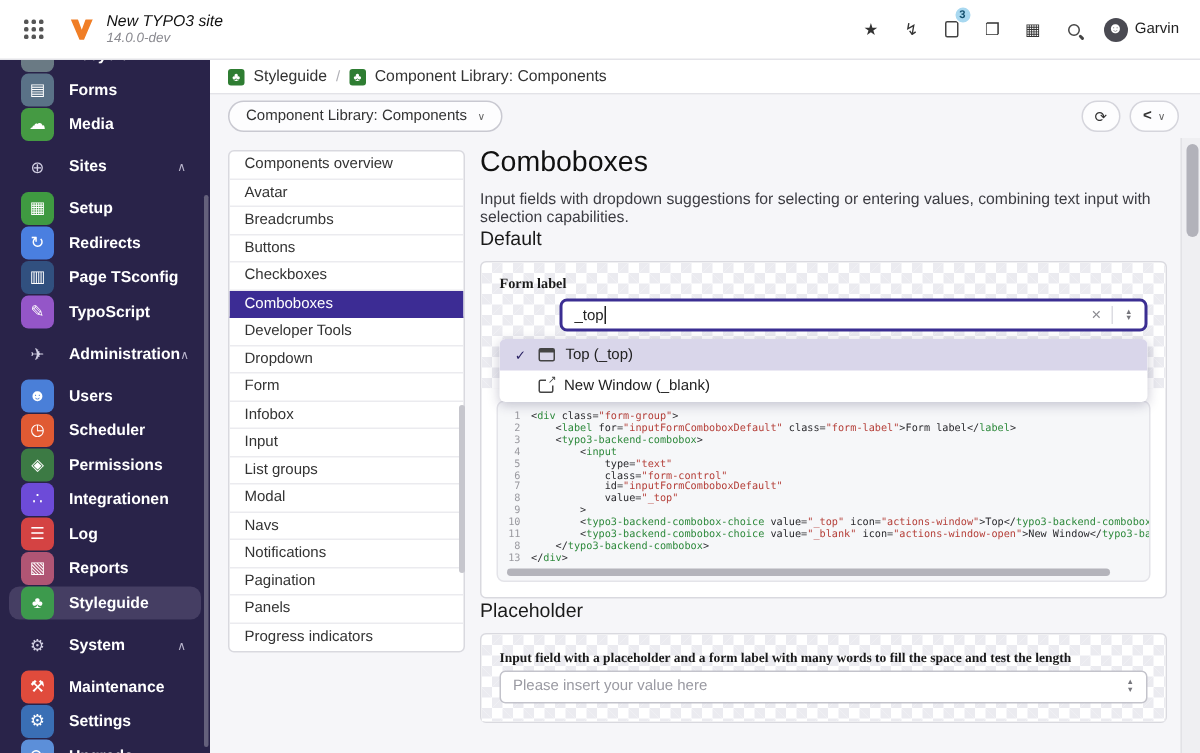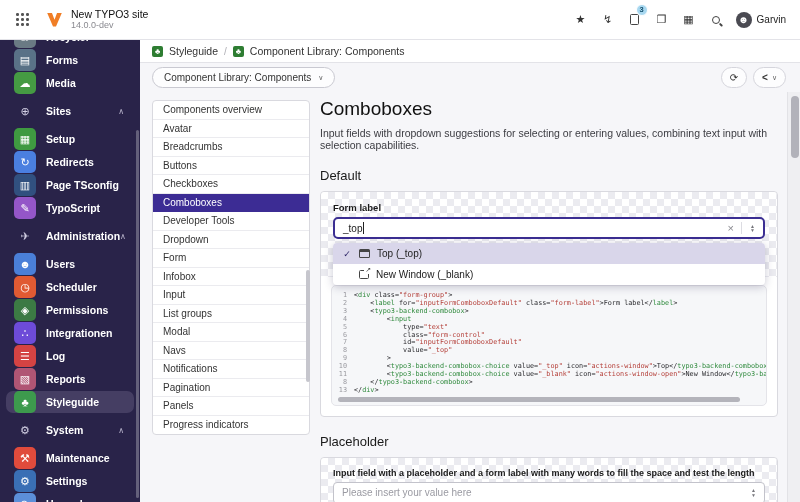--- a/index.html
+++ b/index.html
@@ -3,21 +3,21 @@
 <meta charset="utf-8">
 <style>
   * { margin:0; padding:0; box-sizing:border-box; }
   html,body { width:800px; height:502px; overflow:hidden; font-family:"Liberation Sans",sans-serif; background:#f6f6f9; }
 
   
   #topbar { position:absolute; left:0; top:0; width:800px; height:40px; background:#fff; border-bottom:1px solid #e3e3e8; z-index:30; display:flex; align-items:center; }
   .dots-grid { width:13px; height:13px; margin-left:16px; display:grid; grid-template-columns:repeat(3,1fr); gap:2px; }
   .dots-grid i { width:2.5px; height:2.5px; background:#555; border-radius:50%; }
   .t3logo { width:15px; height:14px; margin-left:18px; background:#f07e26; clip-path:polygon(0 0,32% 0,50% 52%,68% 0,100% 0,60% 100%,40% 100%,0 0); }
-  .site-meta { margin-left:9px; line-height:1.15; }
+  .site-meta { margin-left:9px; line-height:1.15;font-style:italic; }
   .site-title { font-size:10.5px; color:#111; }
   .site-sub { font-size:9px; color:#8a8a90; }
   .topbar-right { margin-left:auto; display:flex; align-items:center; gap:5px; padding-right:14px; }
   .tb-btn { width:22px; height:22px; display:flex; align-items:center; justify-content:center; position:relative; color:#333; font-size:11px; cursor:pointer; }
   .doc-ico { width:9px; height:11px; border:1.2px solid #444; border-radius:1.5px; background:#fff; }
   .badge { position:absolute; top:-5px; left:12px; min-width:12px; height:12px; border-radius:7px; background:#a8d8f0; color:#14506e; font-size:7.5px; font-weight:700; display:flex; align-items:center; justify-content:center; border:1.5px solid #fff; padding:0 2px; }
   .search-ico { width:8px; height:8px; border:1.4px solid #444; border-radius:50%; position:relative; }
   .search-ico::after { content:""; position:absolute; width:1.6px; height:4px; background:#444; transform:rotate(-45deg); left:7px; top:6px; border-radius:1px; }
   .avatar-wrap { display:flex; align-items:center; gap:5px; margin-left:4px; cursor:pointer; }
   .avatar { width:16px; height:16px; border-radius:50%; background:#4a4a52; color:#fff; font-size:10px; display:flex; align-items:center; justify-content:center; line-height:1; }
@@ -56,33 +56,33 @@
   #componentlist { position:absolute; left:12px; top:8px; width:158px; background:#fff; border:1px solid #d9d9df; border-radius:4px; overflow:hidden; }
   .cl-item { height:18.5px; display:flex; align-items:center; padding:0 10px; font-size:10px; color:#333; border-bottom:1px solid #ebebef; cursor:pointer; white-space:nowrap; }
   .cl-item:last-child { border-bottom:none; }
   .cl-item.selected { background:#3c2c94; color:#fff; border-bottom-color:#3c2c94; }
   .cl-scroll { position:absolute; right:1px; top:178px; width:4px; height:112px; background:#c6c6cd; border-radius:2px; }
 
   
   #main { position:absolute; left:180px; top:0; width:458px; }
   h1 { font-size:19px; font-weight:400; color:#111; margin-top:6px; }
   .page-desc { font-size:10.5px; color:#3c3c42; margin-top:7px; }
-  h2 { font-size:13px; font-weight:500; color:#1a1a1a; margin-top:17px; margin-bottom:8px; }
+  h2 { font-size:13px; font-weight:500; color:#1a1a1a; margin-bottom:8px; }
 
   .example-card { background:#fff; border:1px solid #d9d9df; border-radius:4px; position:relative; }
   .checker { background-color:#fff; background-image:
       linear-gradient(45deg,#ebebf0 25%,transparent 25%),
       linear-gradient(-45deg,#ebebf0 25%,transparent 25%),
       linear-gradient(45deg,transparent 75%,#ebebf0 75%),
       linear-gradient(-45deg,transparent 75%,#ebebf0 75%);
       background-size:14px 14px; background-position:0 0,0 7px,7px -7px,-7px 0; }
   .demo { padding:10px 12px; border-radius:4px 4px 0 0; }
-  .form-label { font-size:9.5px; font-weight:700; color:#1a1a1a; }
+  .form-label { font-size:9.5px; font-weight:700; color:#1a1a1a;font-family:Liberation Serif, serif; }
   .cb-input { margin-top:4px; height:22px; background:#fff; display:flex; align-items:center; border-radius:5px; }
-  .cb-input.focused { border:2px solid #3b2e92; }
+  .cb-input.focused { border:2px solid #3b2e92;margin-left:40px; }
   .cb-input.normal { border:1px solid #c3c3cb; border-radius:4px; }
   .cb-value { font-size:10px; color:#222; padding-left:8px; }
   .caret { display:inline-block; width:1px; height:12px; background:#222; margin-left:1px; vertical-align:middle; }
   .cb-placeholder { font-size:10px; color:#9a9aa2; padding-left:8px;text-align:right; }
   .cb-controls { margin-left:auto; display:flex; align-items:center; height:100%; }
   .cb-clear { font-size:11px; color:#8a8a90; padding:0 7px; cursor:pointer; }
   .cb-divider { width:1px; height:12px; background:#dcdce2; }
   .cb-stepper { display:flex; flex-direction:column; justify-content:center; padding:0 8px; cursor:pointer; }
   .cb-stepper i { font-style:normal; font-size:5px; color:#76767c; line-height:4.5px; text-align:center; }
 

